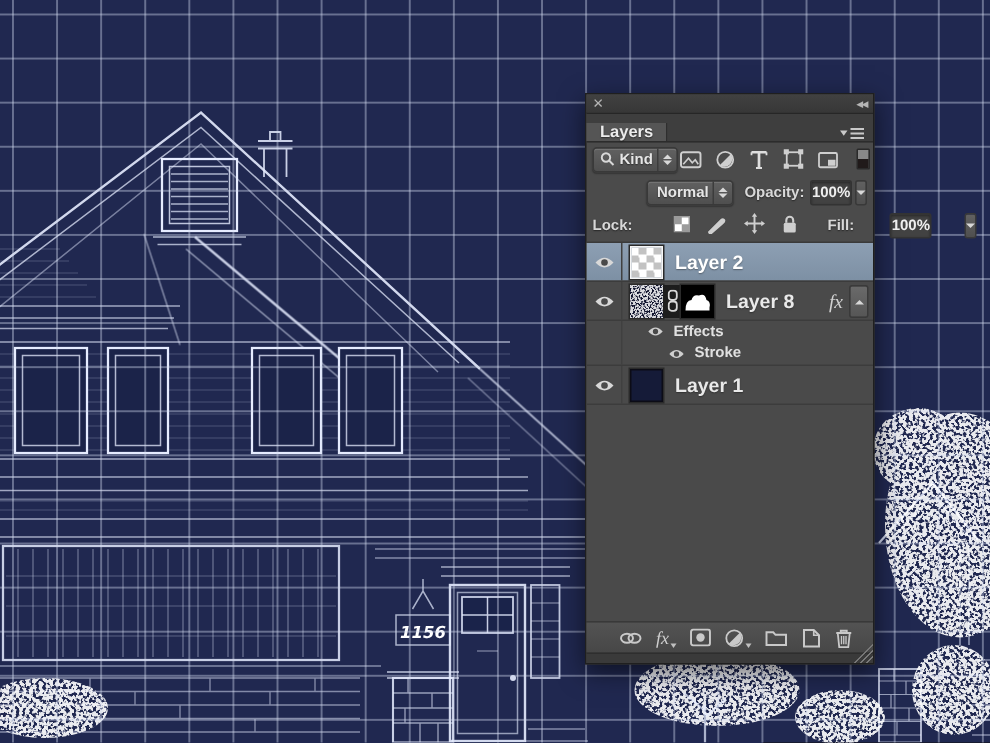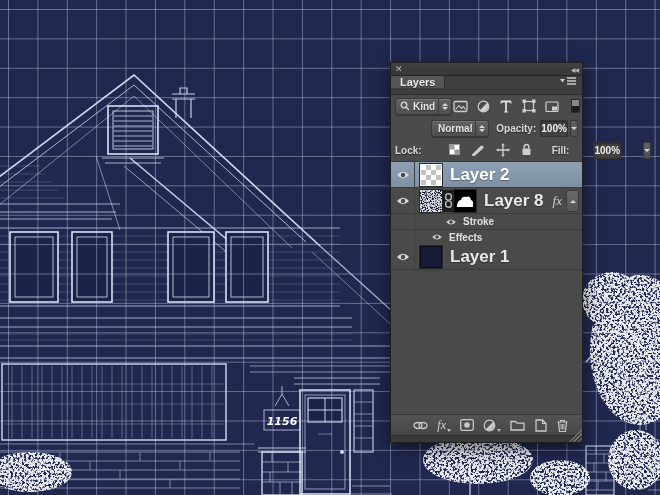--- a/index.html
+++ b/index.html
@@ -18,21 +18,21 @@
 
   
   .panel { position:absolute; left:390px; top:62px; width:193px; height:381px;
     background:#4b4b4b; border:1px solid #1f1f1f; box-shadow:0 5px 16px rgba(0,0,0,.55);
     color:#e3e3e3; font-size:11px; display:flex; flex-direction:column; }
   .dragbar { height:13px; flex:0 0 13px; background:linear-gradient(#414141,#373737);
     border-bottom:1px solid #262626; display:flex; justify-content:space-between; align-items:center;
     padding:0 4px; color:#b5b5b5; }
   .dragbar .xglyph { font-size:9px; line-height:9px; cursor:default; }
   .dragbar .collglyph { font-size:6px; letter-spacing:-1px; }
-  .tabrow { height:19px; flex:0 0 19px; background:#3e3e3e; display:flex; align-items:flex-start;
+  .tabrow { height:19px; flex:0 0 19px; background:#3e3e3e; display:flex; align-items:flex-end;
     border-bottom:1px solid #2c2c2c; }
   .tab { background:#555555; border-right:1px solid #2e2e2e; padding:0 9px; display:flex;
     align-items:center; font-weight:700; font-size:11px; color:#ececec;
     text-shadow:0 1px 1px rgba(0,0,0,.5); }
   .panelmenu { margin-left:auto; display:flex; align-items:center; padding:0 5px; }
 
   .ctl-row { display:flex; align-items:center; padding:0 4px; flex:0 0 auto; }
   .filter-row { height:22px; }
   .blend-row { height:23px;padding-left:40px; }
   .lock-row { height:22px; border-bottom:1px solid #3a3a3a;gap:20px; }
@@ -72,21 +72,21 @@
   .lrow.selected { background:linear-gradient(#8d9fb3,#7d90a4); }
   .lrow.selected .lname { color:#fff; }
   .eyecell { width:24px; align-self:stretch; border-right:1px solid #404040; display:flex;
     align-items:center; justify-content:center; flex:0 0 24px; }
   .thumb { width:22px; height:22px; margin-left:5px; flex:0 0 22px; outline:1px solid #2a2a2a; }
   .thumb.checker { background-image:conic-gradient(#c2c2c2 25%, #fff 0 50%, #c2c2c2 0 75%, #fff 0);
     background-size:10px 10px; border:1px solid #f6f6f6; }
   .thumb.navy { background:#151b38; border:1px solid #0c0c16; }
   .linknotch { width:12px; height:22px; background:#1d1d1d; display:flex; align-items:center;
     justify-content:center; flex:0 0 12px; }
-  .lname { margin-left:8px; font-weight:700; font-size:17px; color:#e9e9e9;
+  .lname { margin-left:8px; font-weight:700; font-size:13px; color:#e9e9e9;
     text-shadow:0 1px 1px rgba(0,0,0,.35); }
   .fxbadge { position:absolute; right:20px; font-family:"Liberation Serif", serif;
     font-style:italic; font-size:13px; color:#d2d2d2; }
   .collapsefx { position:absolute; right:3px; top:2px; width:13px; height:22px;
     background:linear-gradient(#6a6a6a,#565656); border:1px solid #3a3a3a; border-radius:2px;
     display:flex; align-items:center; justify-content:center; }
   .subrow { display:flex; align-items:center; height:14px; font-size:10px; }
   .subrow .spacer { width:24px; align-self:stretch; border-right:1px solid #404040; flex:0 0 24px; }
   .subrow .subeye { display:flex; align-items:center; }
   .subrow .subname { margin-left:6px; font-weight:700; color:#e0e0e0; }
@@ -395,42 +395,42 @@
             <path d="M3 17 Q3 10 7 10 Q8 6 12 7 Q16 5 17 10 Q20 11 19 15 L19 17 Z" fill="#fff"></path>
           </svg>
         </div>
         <span class="lname">Layer 8</span>
         <span class="fxbadge">fx</span>
         <div class="collapsefx">
           <div class="tri-up"></div>
         </div>
       </div>
 
+      <div class="subrow effects">
+        <div class="spacer"></div>
+        <div class="subeye">
+          <svg width="12" height="8" viewBox="0 0 14 10">
+            <path d="M1 5 Q7 -1.5 13 5 Q7 11.5 1 5 Z" fill="#cfcfcf"></path>
+            <circle cx="7" cy="5" r="2.2" fill="#4a4a4a"></circle>
+          </svg>
+        </div>
+        <span class="subname">Effects</span>
+      </div>
+
       <div class="subrow stroke">
         <div class="spacer"></div>
         <div class="subeye">
           <svg width="12" height="8" viewBox="0 0 14 10">
             <path d="M1 5 Q7 -1.5 13 5 Q7 11.5 1 5 Z" fill="#cfcfcf"></path>
             <circle cx="7" cy="5" r="2.2" fill="#4a4a4a"></circle>
           </svg>
         </div>
         <span class="subname">Stroke</span>
       </div>
 
-      <div class="subrow effects">
-        <div class="spacer"></div>
-        <div class="subeye">
-          <svg width="12" height="8" viewBox="0 0 14 10">
-            <path d="M1 5 Q7 -1.5 13 5 Q7 11.5 1 5 Z" fill="#cfcfcf"></path>
-            <circle cx="7" cy="5" r="2.2" fill="#4a4a4a"></circle>
-          </svg>
-        </div>
-        <span class="subname">Effects</span>
-      </div>
-
       <div class="lrow">
         <div class="eyecell">
           <svg width="14" height="10" viewBox="0 0 14 10">
             <path d="M1 5 Q7 -1.5 13 5 Q7 11.5 1 5 Z" fill="#d8d8d8"></path>
             <circle cx="7" cy="5" r="2.2" fill="#4a4a4a"></circle>
           </svg>
         </div>
         <div class="thumb navy"></div>
         <span class="lname">Layer 1</span>
       </div>

